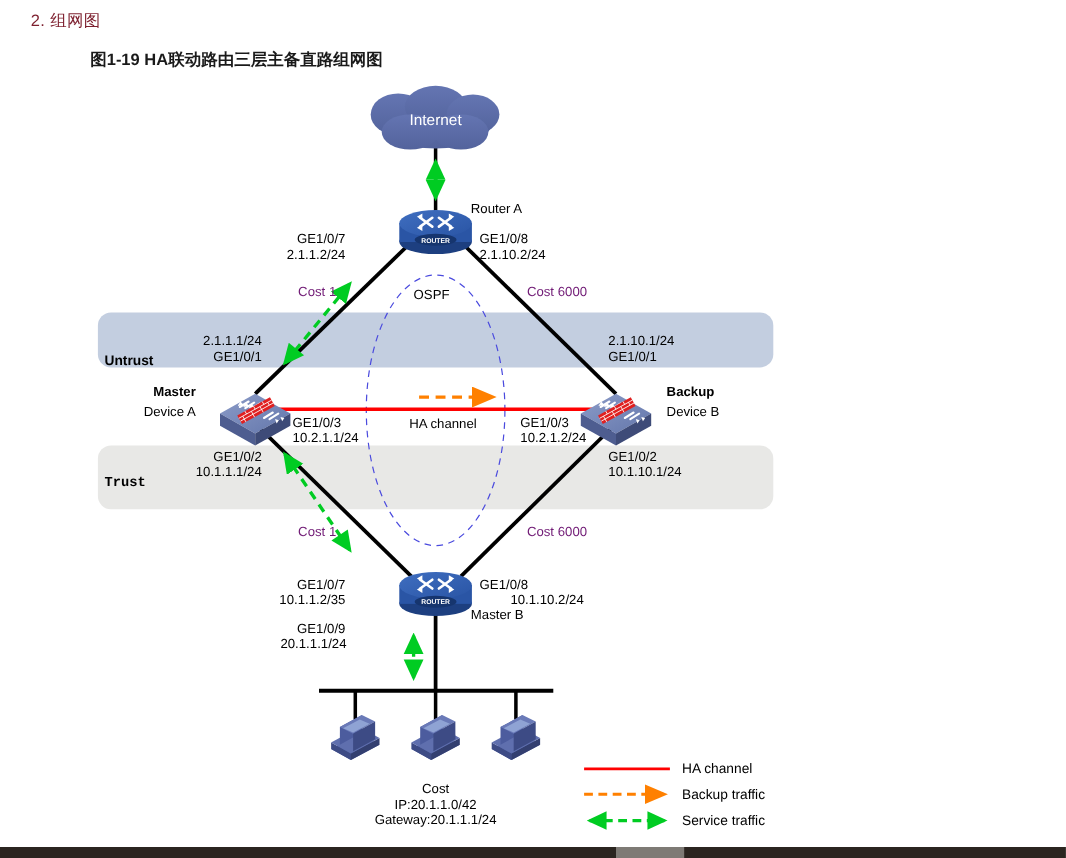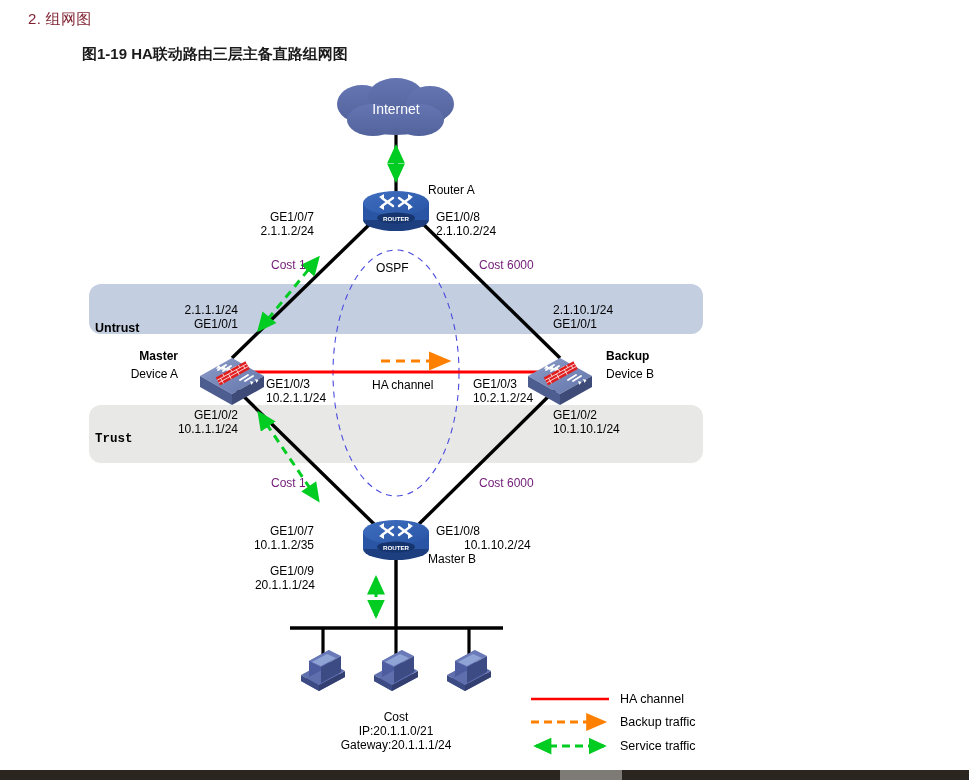--- a/index.html
+++ b/index.html
@@ -283,21 +283,21 @@
 <div class="lbl r" style="left:236px;top:525px;width:78px;">GE1/0/7</div>
 <div class="lbl r" style="left:236px;top:539px;width:78px;">10.1.1.2/35</div>
 <div class="lbl" style="left:436px;top:525px;">GE1/0/8</div>
 <div class="lbl" style="left:436px;top:539px;margin-left:28px;">10.1.10.2/24</div>
 <div class="lbl" style="left:428px;top:553px;">Master B</div>
 
 <div class="lbl r" style="left:210px;top:565px;width:104px;">GE1/0/9</div>
 <div class="lbl r" style="left:211px;top:579px;width:104px;text-align:right;">20.1.1.1/24</div>
 
 <div class="lbl c" style="left:316px;top:711px;width:160px;">Cost</div>
-<div class="lbl c" style="left:316px;top:725px;width:160px;">IP:20.1.1.0/21</div>
+<div class="lbl c" style="left:316px;top:725px;width:160px;">IP:20.1.1.0/42</div>
 <div class="lbl c" style="left:316px;top:739px;width:160px;">Gateway:20.1.1.1/24</div>
 
 <div class="legend-text" style="left:620px;top:692px;">HA channel</div>
 <div class="legend-text" style="left:620px;top:715px;text-align:center;">Backup traffic</div>
 <div class="legend-text" style="left:620px;top:739px;">Service traffic</div>
 
 <div class="abs" id="bottom-strip"></div>
 <div class="abs" id="bottom-strip-light"></div>
 
 </body></html>

